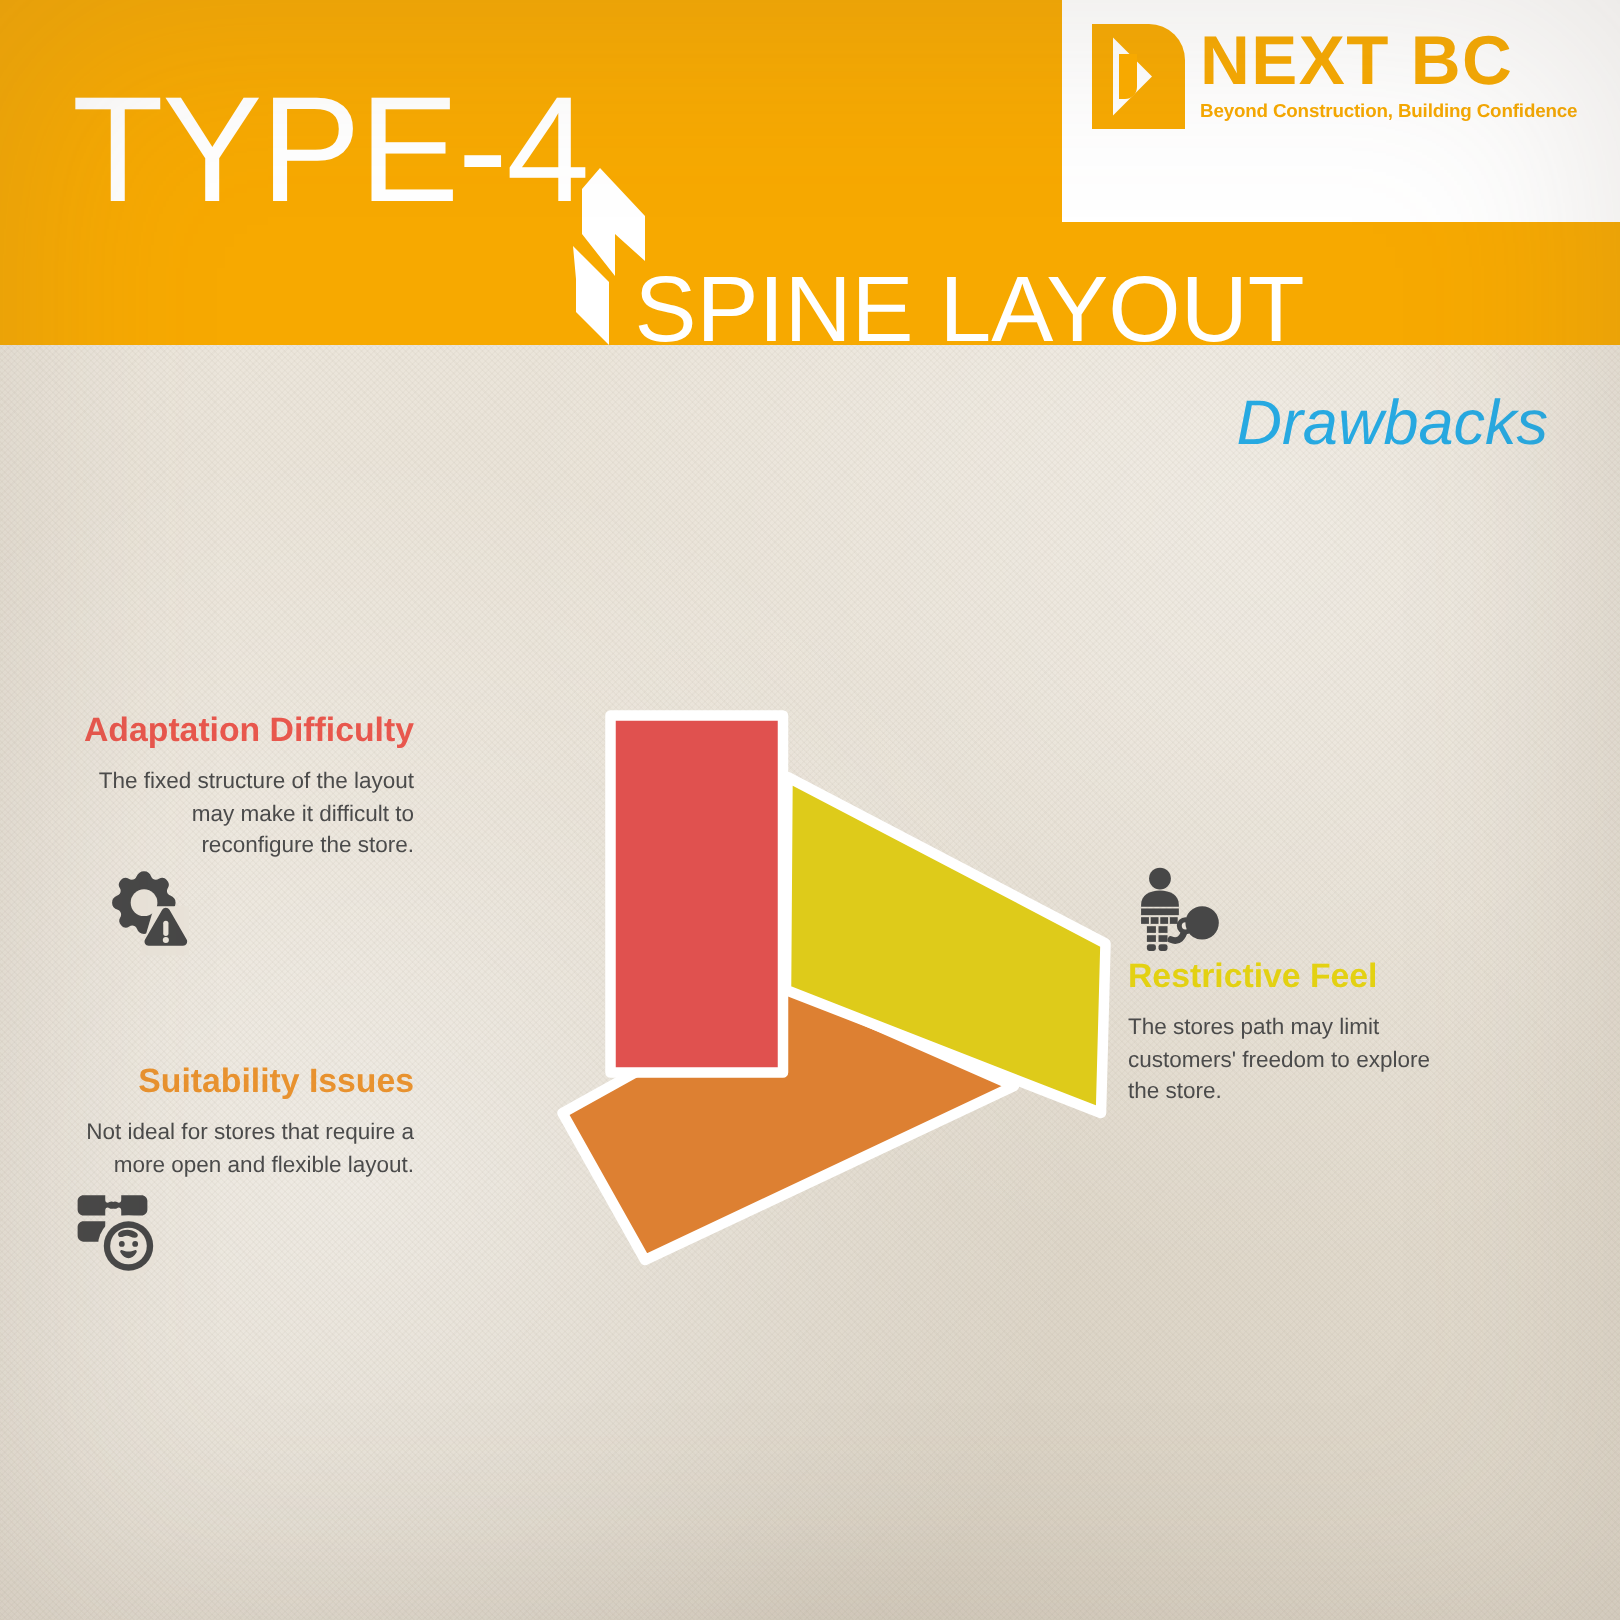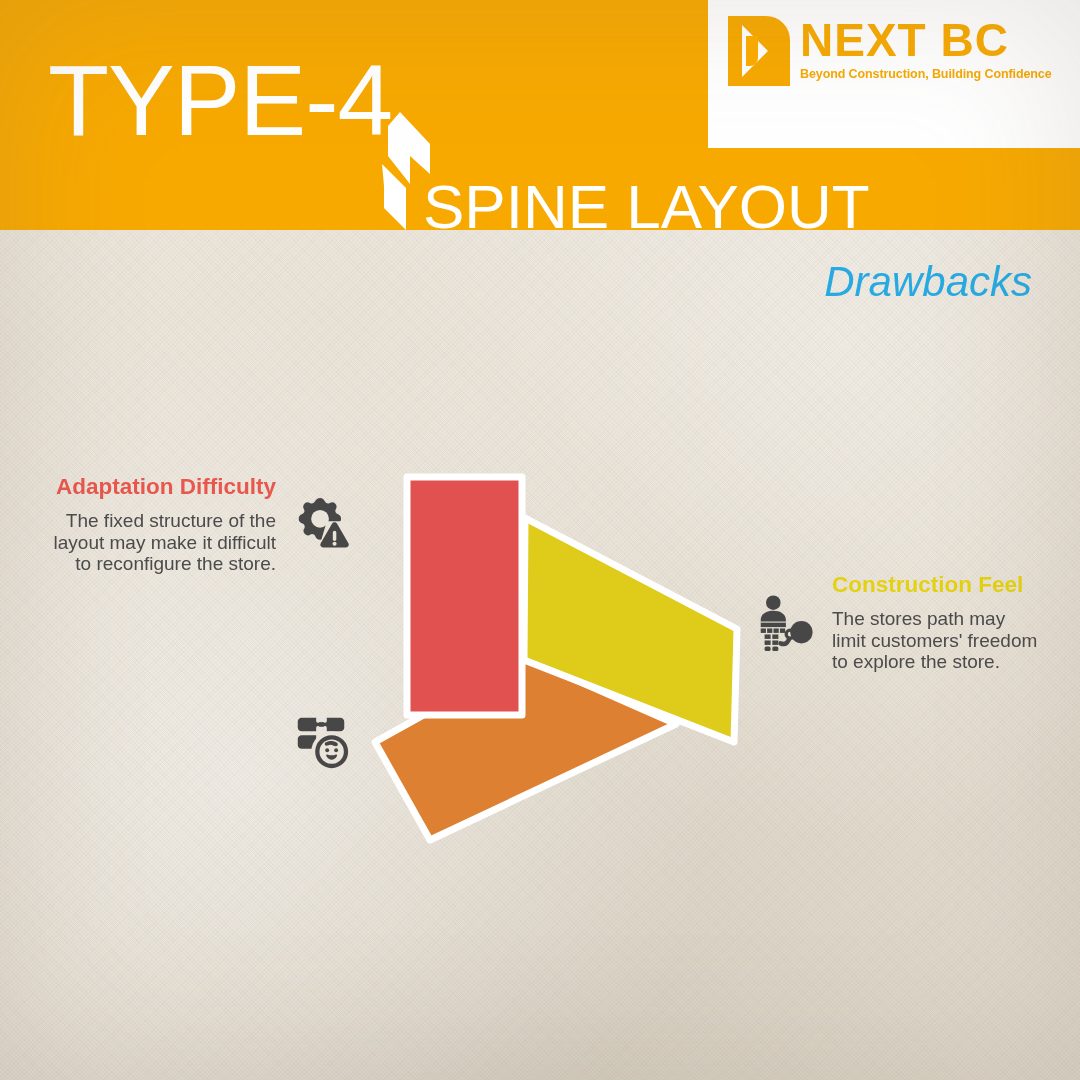--- a/index.html
+++ b/index.html
@@ -103,25 +103,25 @@
     position:absolute; right:48px; top:258px;
     font-size:42px; color:#27A9E1; font-weight:normal;
     letter-spacing:0px;
     font-style:italic;
   }
 
   
   #diagram { position:absolute; left:0; top:0; width:1080px; height:1080px; pointer-events:none; }
 
   
-  .block { position:absolute; display:flex; align-items:center; }
+  .block { position:absolute; display:flex; align-items:flex-start;flex-direction:column; }
   .block-text { display:flex; flex-direction:column; }
   .block-title { font-size:22.5px; font-weight:bold; line-height:26px; }
   .block-body {
-    font-size:19px; line-height:21.5px; color:#4b4b4b;
+    font-size:15px; line-height:21.5px; color:#4b4b4b;
     margin-top:10px; font-weight:normal;
   }
   .icon-holder { flex:0 0 auto; width:62px; height:62px; }
 
   #block-adaptation { left:52px; top:474px; width:300px; }
   #block-adaptation .block-text { width:224px; text-align:right; align-items:flex-end; }
   #block-adaptation .block-title { color:#E8574D; }
   #block-adaptation .icon-holder { margin-left:14px; margin-top:2px; }
 
   #block-suitability { left:30px; top:708px; width:322px; }
@@ -183,20 +183,22 @@
       <circle cx="31" cy="25.6" r="9.2" fill="#e9e3d9"></circle>
       <path fill="#e9e3d9" d="M38 28 L62 28 L62 62 L28 62 Z"></path>
       <path fill="#474747" d="M43.5 30.5c1.1-1.9 3.9-1.9 5 0l11.8 20.4c1.1 1.9-.3 4.3-2.5 4.3H34.2c-2.2 0-3.6-2.4-2.5-4.3z"></path>
       <rect x="44.2" y="38" width="3.6" height="10.5" rx="1.8" fill="#e9e3d9"></rect>
       <circle cx="46" cy="51.3" r="2.1" fill="#e9e3d9"></circle>
     </svg>
   </div>
 
   <div class="block" id="block-suitability">
     <div class="block-text">
+      <div class="block-title">Suitability Issues</div>
+      <div class="block-body">Not ideal for stores that require a more open and flexible layout.</div>
     </div>
     <svg class="icon-holder" viewBox="0 0 64 64">
       <path fill="#474747" d="M12 8h15v3.2c0 1.9 1.5 2.6 2.9 1.6 1.6-1.1 3.8.1 3.8 2.1s-2.2 3.2-3.8 2.1c-1.4-1-2.9-.3-2.9 1.6V22H12c-2.2 0-4-1.8-4-4v-6c0-2.2 1.8-4 4-4z"></path>
       <path fill="#474747" d="M52 8c2.2 0 4 1.8 4 4v6c0 2.2-1.8 4-4 4H38v-3.4c0-1.9-1.5-2.6-2.9-1.6-1.6 1.1-3.8-.1-3.8-2.1s2.2-3.2 3.8-2.1c1.4 1 2.9.3 2.9-1.6V8z"></path>
       <path fill="#474747" d="M12 26h15v3.2c0 1.9 1.5 2.6 2.9 1.6 1.6-1.1 3.8.1 3.8 2.1s-2.2 3.2-3.8 2.1c-1.4-1-2.9-.3-2.9 1.6V40H12c-2.2 0-4-1.8-4-4v-6c0-2.2 1.8-4 4-4z"></path>
       <circle cx="43" cy="43" r="21" fill="#e9e3d9"></circle>
       <circle cx="43" cy="43" r="17" fill="#474747"></circle>
       <circle cx="43" cy="43" r="12.6" fill="#e9e3d9"></circle>
       <path fill="#474747" d="M36.5 33.5c3.5-2.2 8.5-2.2 12 .4 1.6 1.2 1 3.4-1 3.4-2.6 0-3.6-1.4-5.7-1.4-1.7 0-2.6 1-4.1 1-1.8 0-2.5-2.3-1.2-3.4z"></path>
       <circle cx="38.4" cy="41.6" r="2" fill="#474747"></circle>
@@ -218,19 +220,19 @@
       <rect x="21" y="42.8" width="6.2" height="4.6" fill="#474747"></rect>
       <rect x="13" y="49" width="6.2" height="4.6" fill="#474747"></rect>
       <rect x="21" y="49" width="6.2" height="4.6" fill="#474747"></rect>
       <rect x="13" y="55.2" width="6.2" height="4.6" rx="1.6" fill="#474747"></rect>
       <rect x="21" y="55.2" width="6.2" height="4.6" rx="1.6" fill="#474747"></rect>
       <path fill="none" stroke="#474747" stroke-width="4.6" stroke-linecap="round" d="M29.5 52c5.5 2.5 8.5-2 9.5-6.5"></path>
       <circle cx="39.5" cy="42.5" r="4.2" fill="#e9e3d9" stroke="#474747" stroke-width="3.4"></circle>
       <circle cx="51" cy="40.5" r="11.5" fill="#474747"></circle>
     </svg>
     <div class="block-text">
-      <div class="block-title">Construction Feel</div>
+      <div class="block-title">Restrictive Feel</div>
       <div class="block-body">The stores path may limit customers' freedom to explore the store.</div>
     </div>
   </div>
 
   <div id="vignette"></div>
 </div>
 
 </body></html>

